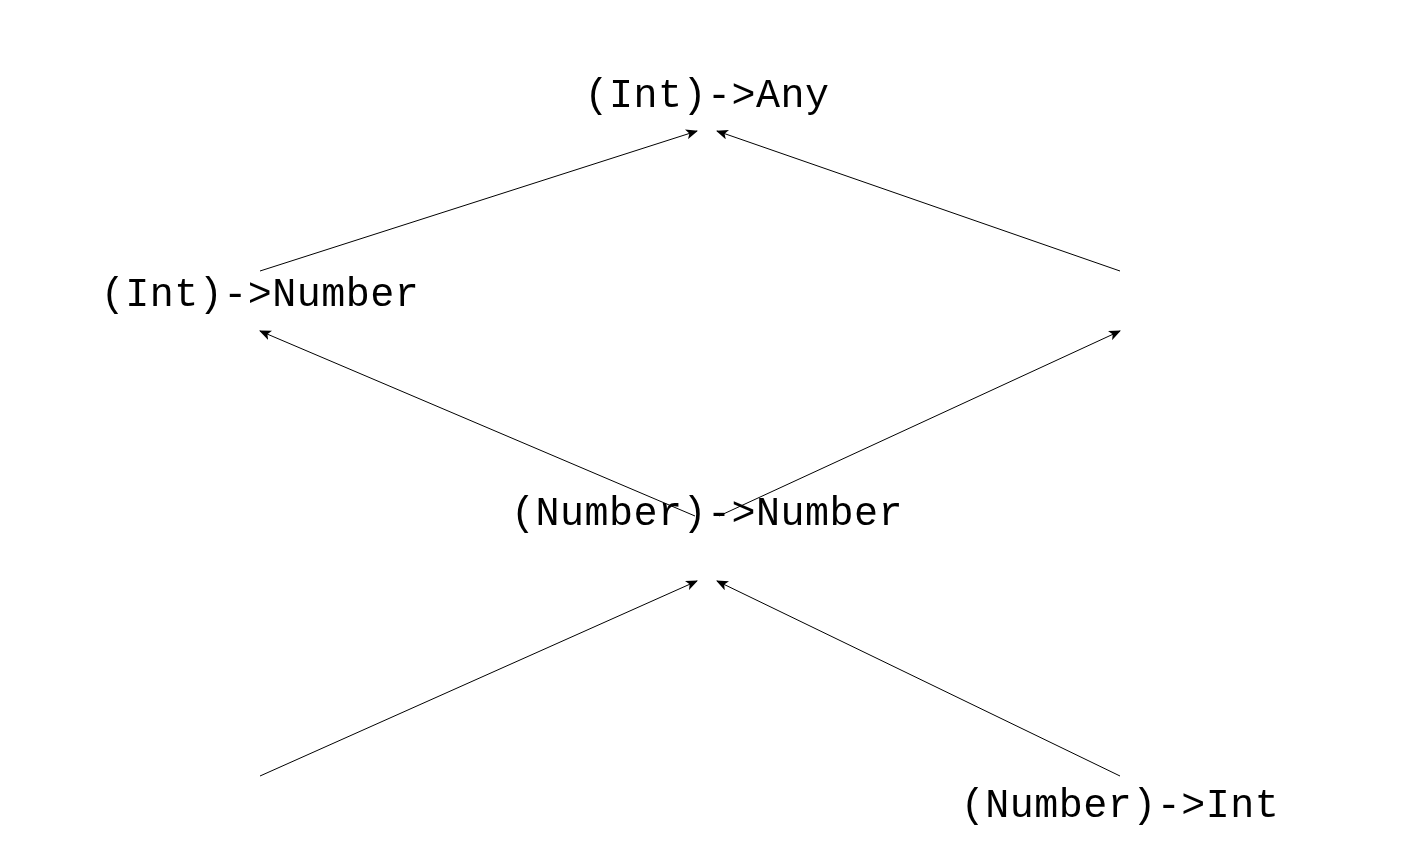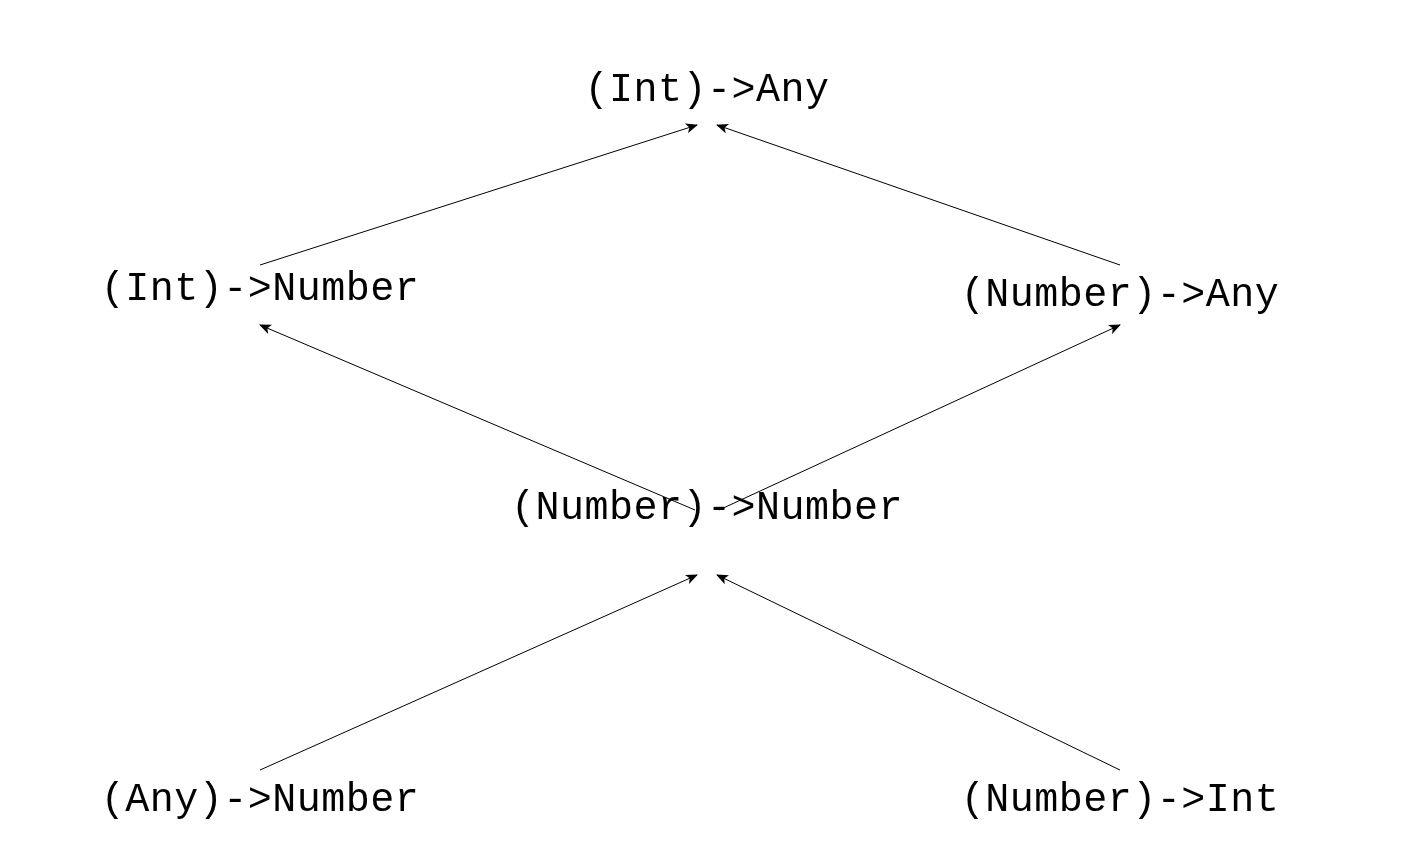--- a/index.html
+++ b/index.html
@@ -8,20 +8,21 @@
     width: 1414px;
     height: 866px;
     background: #ffffff;
     font-family: "Menlo", "Consolas", "Courier New", monospace;
     color: #000000;
   }
   .canvas {
     position: relative;
     width: 1414px;
     height: 776px;
+    margin-top: 6px;
   }
   .node {
     position: absolute;
     transform: translate(-50%, -50%);
     font-size: 40px;
     white-space: nowrap;
     letter-spacing: 0.5px;
   }
   svg.edges {
     position: absolute;
@@ -53,18 +54,16 @@
         <line x1="1120" y1="265" x2="717" y2="125" class="edge-line" marker-end="url(#arrowhead)"></line>
         <line x1="695" y1="510" x2="260" y2="325" class="edge-line" marker-end="url(#arrowhead)"></line>
         <line x1="719" y1="510" x2="1120" y2="325" class="edge-line" marker-end="url(#arrowhead)"></line>
         <line x1="260" y1="770" x2="697" y2="575" class="edge-line" marker-end="url(#arrowhead)"></line>
         <line x1="1120" y1="770" x2="717" y2="575" class="edge-line" marker-end="url(#arrowhead)"></line>
       </g>
   </svg>
 
   <div class="node" id="node-top" style="left: 707px; top: 90px;">(Int)-&gt;Any</div>
   <div class="node" id="node-midLeft" style="left: 260px; top: 289px;">(Int)-&gt;Number</div>
-  <div class="node" id="node-midRight" style="left: 1120px; top: 295px;">(Number)-&gt;Any</div>
   <div class="node" id="node-center" style="left: 707px; top: 508px;">(Number)-&gt;Number</div>
-  <div class="node" id="node-botLeft" style="left: 260px; top: 800px;">(Any)-&gt;Number</div>
   <div class="node" id="node-botRight" style="left: 1120px; top: 800px;">(Number)-&gt;Int</div>
 
 </div>
 
 </body></html>

